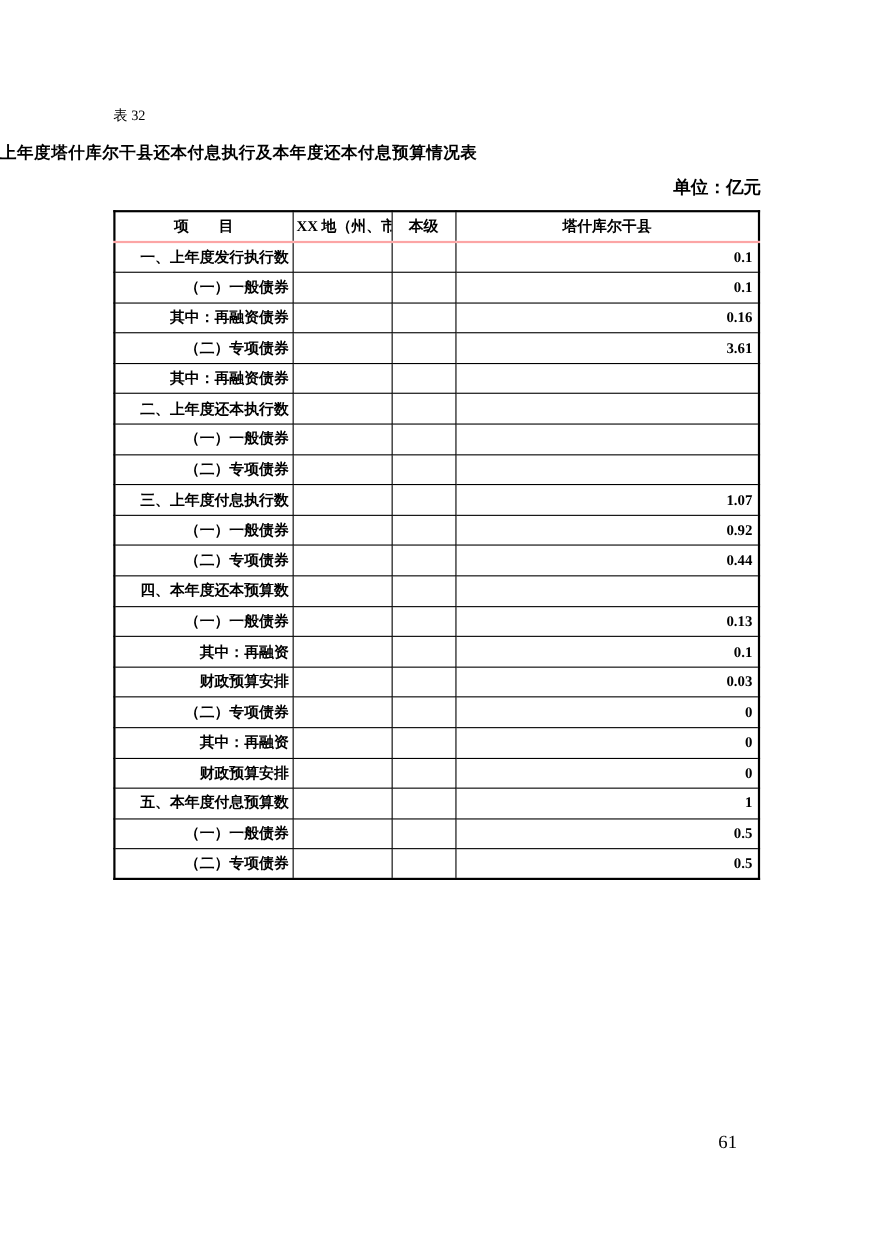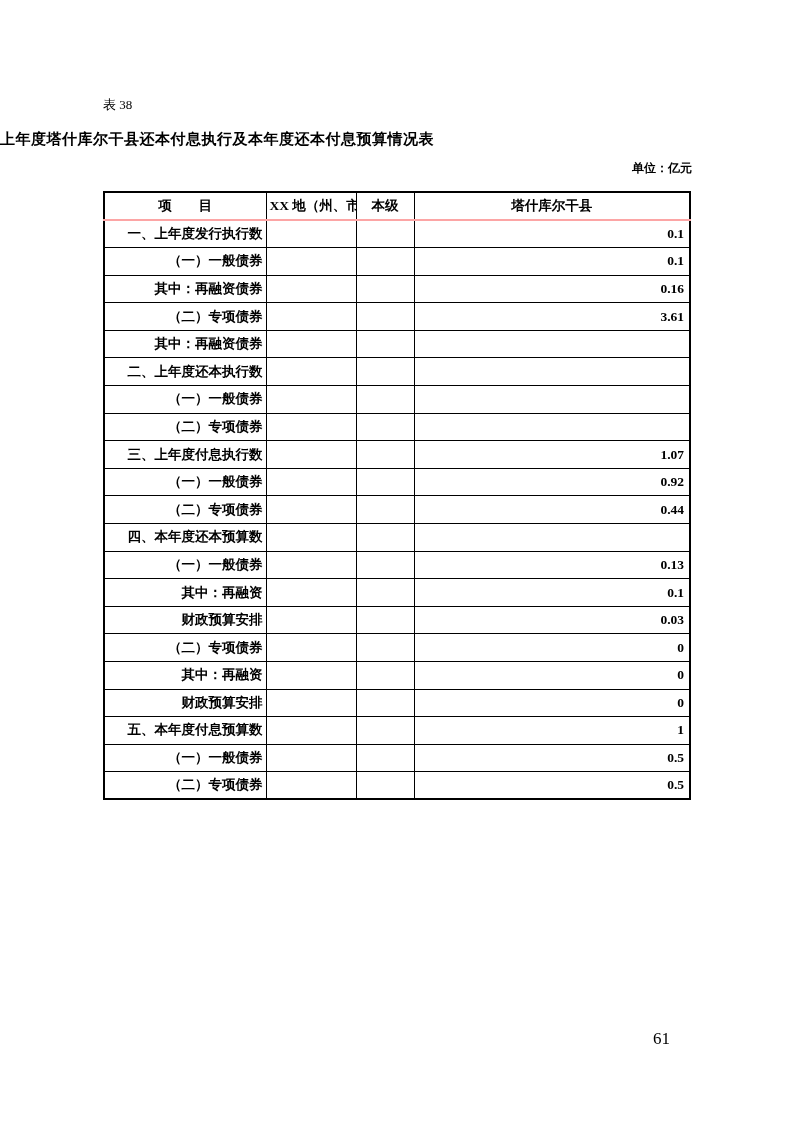--- a/index.html
+++ b/index.html
@@ -26,21 +26,21 @@
     top: 130px;
     width: 100%;
     font-size: 15px;
     font-weight: bold;
     letter-spacing: 0.5px;
   }
   .unit-note {
     position: absolute;
     right: 101px;
     top: 160px;
-    font-size: 12px;
+    font-size: 16px;
     font-weight: bold;
   }
   table.budget {
     position: absolute;
     left: 103px;
     top: 191px;
     width: 586px;
     border-collapse: collapse;
     table-layout: fixed;
     border: 2px solid #000;
@@ -69,21 +69,21 @@
     font-size: 17px;
     font-family: "Liberation Serif", "DejaVu Serif", serif;
     margin-top: 16px;
   }
 </style>
 </head>
 <body>
 
 <div class="sheet">
 
-  <div class="table-label">表 38</div>
+  <div class="table-label">表 32</div>
 
   <div class="doc-title">上年度塔什库尔干县还本付息执行及本年度还本付息预算情况表</div>
 
   <div class="unit-note">单位：亿元</div>
 
   <table class="budget">
     <colgroup>
       <col style="width:162px">
       <col style="width:90px">
       <col style="width:58px">

